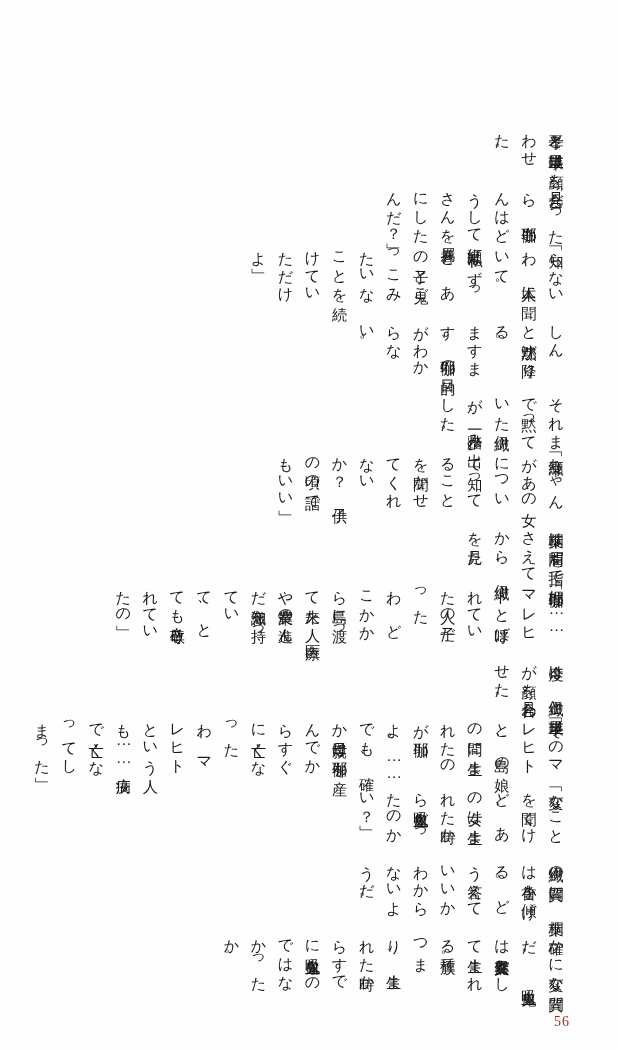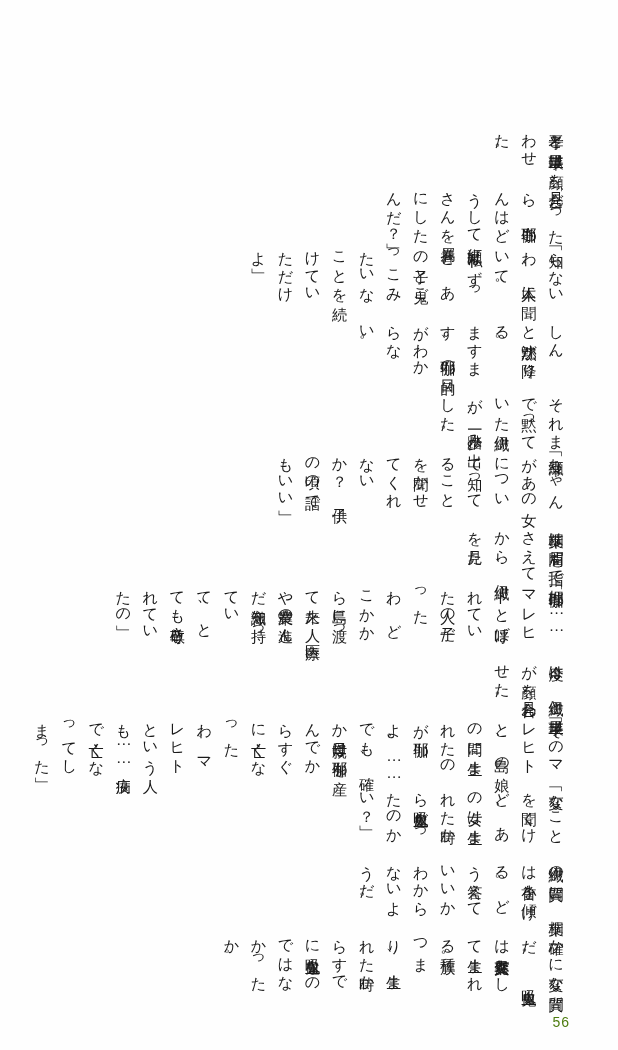--- a/index.html
+++ b/index.html
@@ -52,22 +52,22 @@
     font-weight: 400;
   }
   .indent {
     padding-top: 15px;
   }
   .page-number {
     position: absolute;
     right: 48px;
     bottom: 20px;
     font-size: 14px;
-    font-family: Liberation Sans, sans-serif;
-    color: #4d7c0f;
+    font-family: Liberation Serif, serif;
+    color: #b91c1c;
     letter-spacing: 1px;
   }
 </style>
 </head>
 <body>
 
 <div class="page">
 
   <div class="text-body">
     <p class="para indent">孝平と瑛里華は顔を見合わせた。</p>

